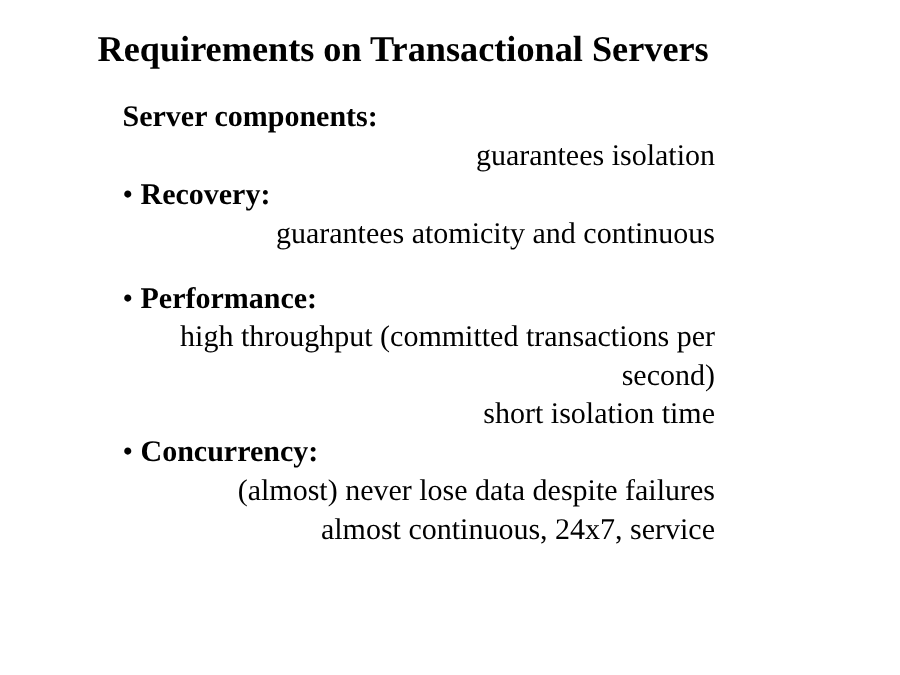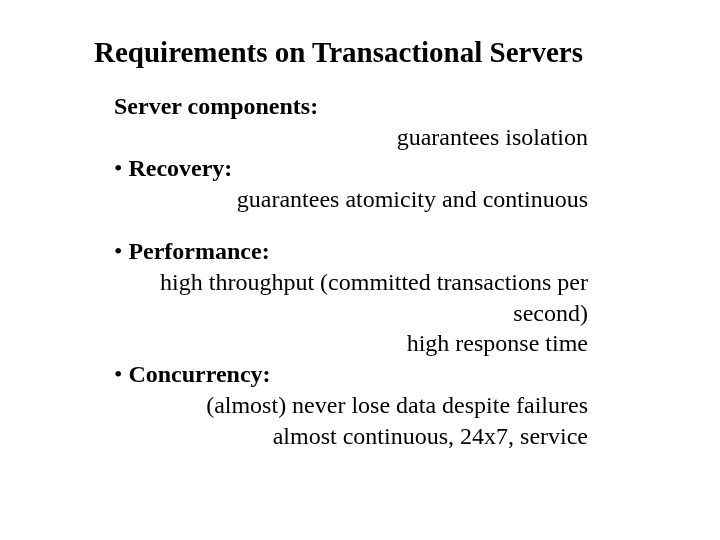--- a/index.html
+++ b/index.html
@@ -8,22 +8,21 @@
     width: 720px;
     height: 540px;
     background: #ffffff;
     font-family: "Times New Roman", Times, serif;
     color: #000000;
   }
   .slide {
     box-sizing: border-box;
     width: 632px;
     height: 540px;
-    padding: 36px 60px 30px 78px;
-    margin-left: 16px;
+    padding: 24px 60px 30px 78px;
   }
   .title {
     font-size: 29px;
     font-weight: bold;
     margin: 0 0 22px 0;
     line-height: 1.15;
   }
   .body {
     font-size: 24px;
     line-height: 1.28;
@@ -64,21 +63,21 @@
       <span>• </span><span class="bullet-label">Recovery:</span>
     </span>
     <span class="indent">guarantees atomicity and continuous</span>
 
     <div class="group-gap"></div>
 
     <span class="bullet-line">
       <span>• </span><span class="bullet-label">Performance:</span>
     </span>
     <span class="indent">high throughput (committed transactions per second)</span>
-    <span class="indent">high response time</span>
+    <span class="indent">short isolation time</span>
 
     <span class="bullet-line">
       <span>• </span><span class="bullet-label">Concurrency:</span>
     </span>
     <span class="indent">(almost) never lose data despite failures</span>
 
     <span class="indent">almost continuous, 24x7, service</span>
 
   </div>
 </div>

